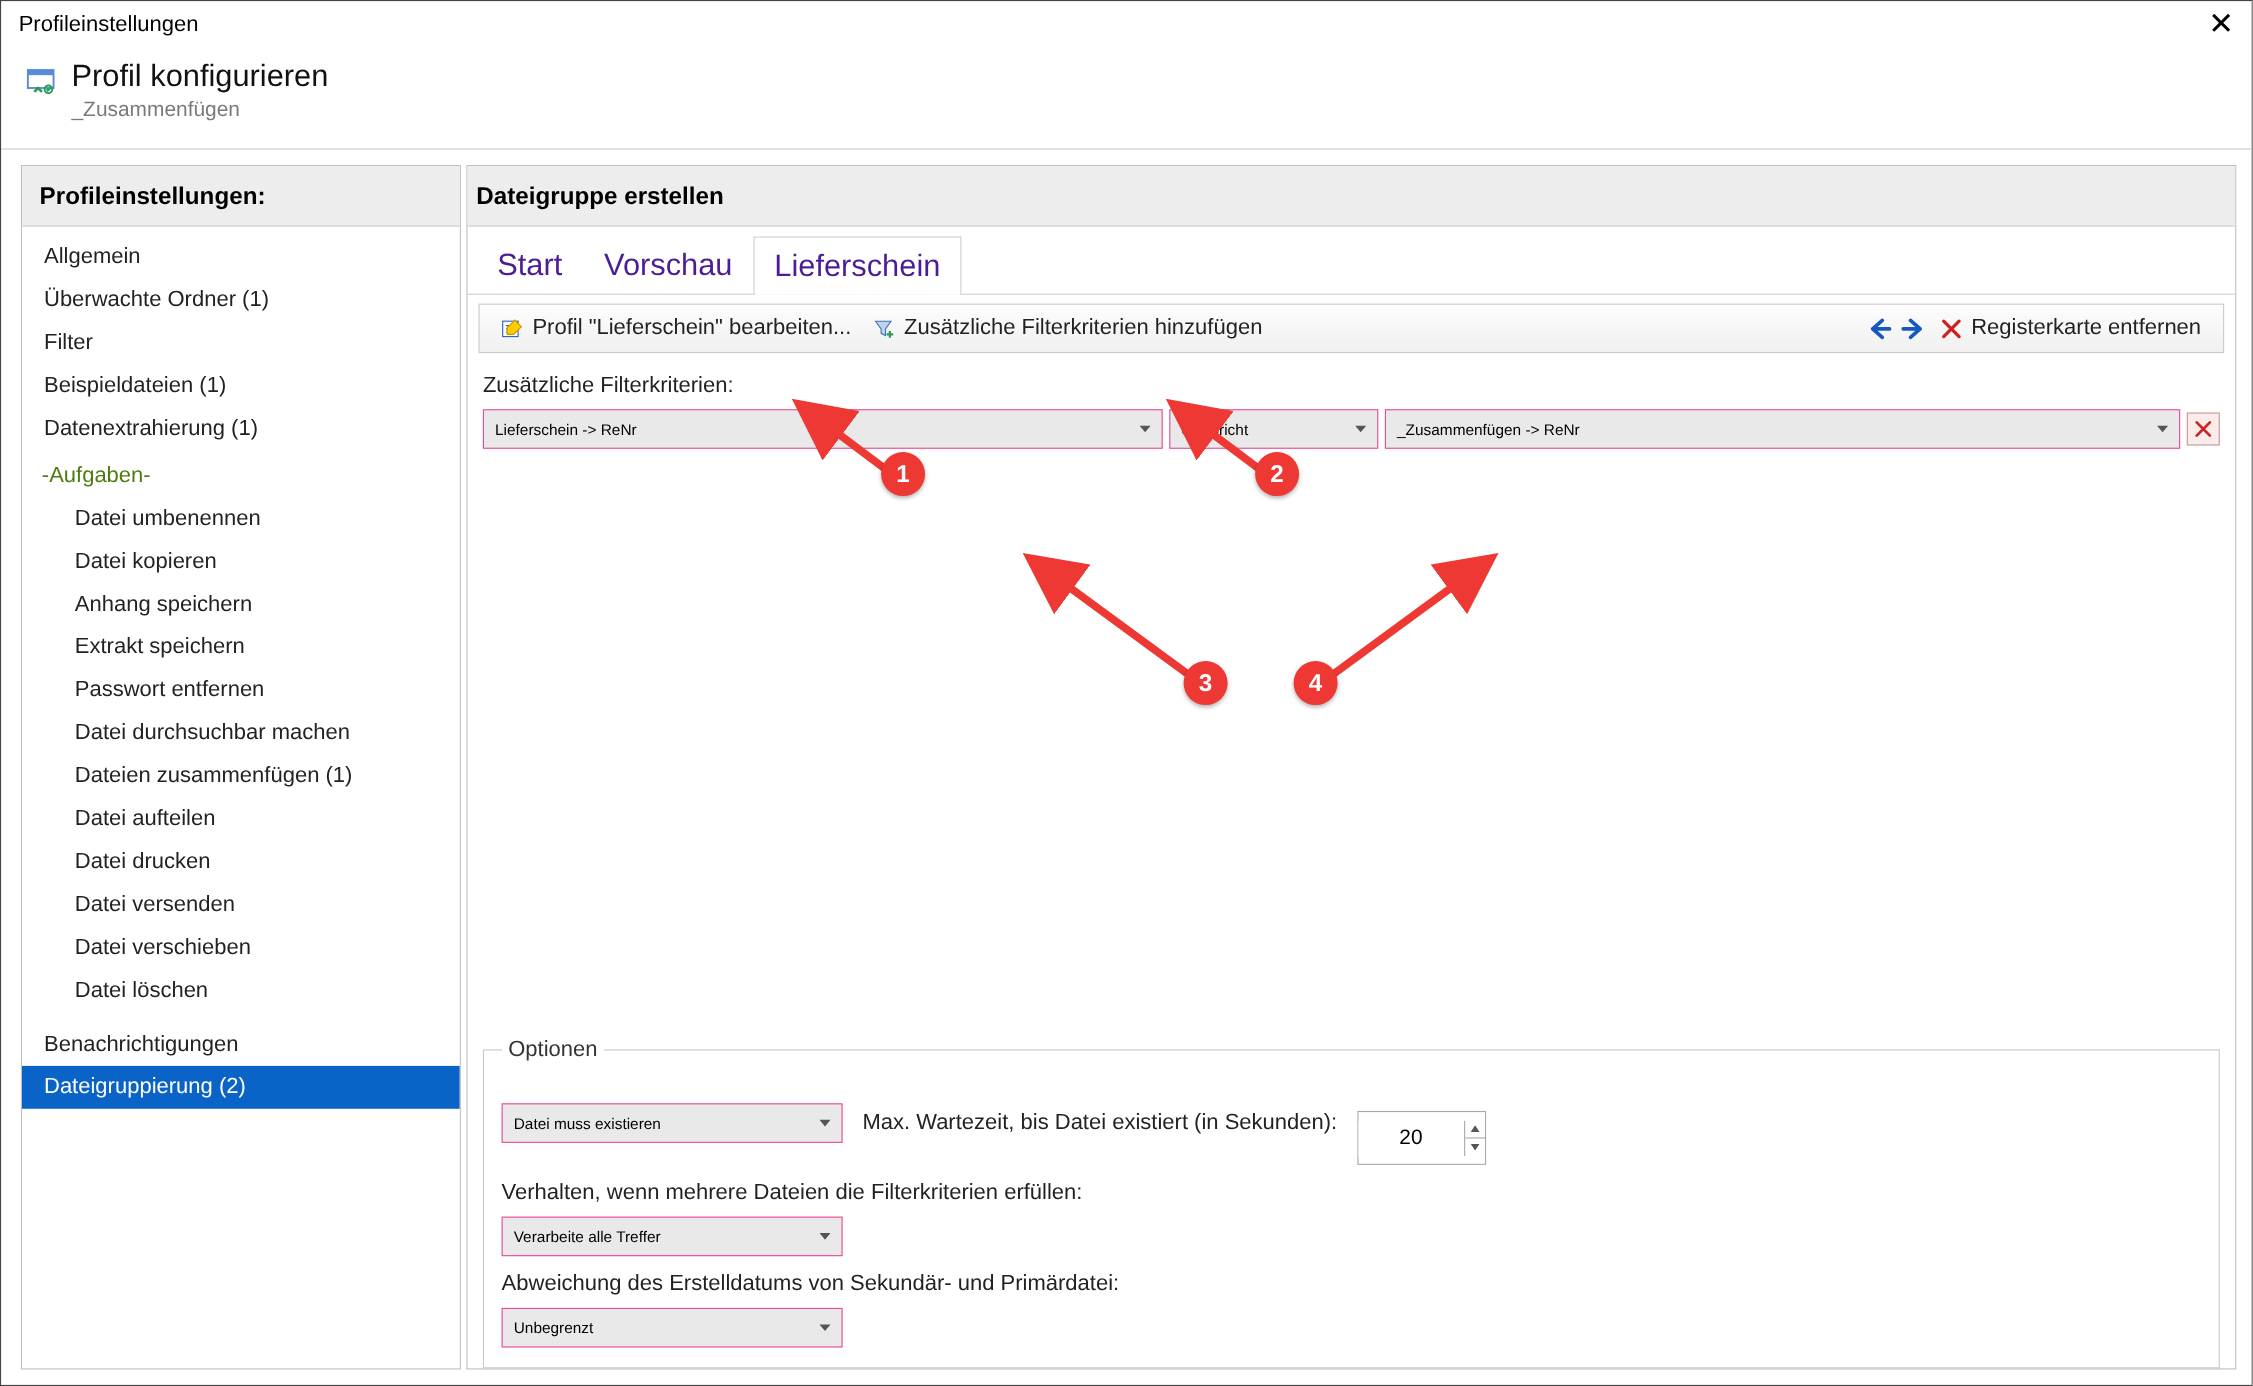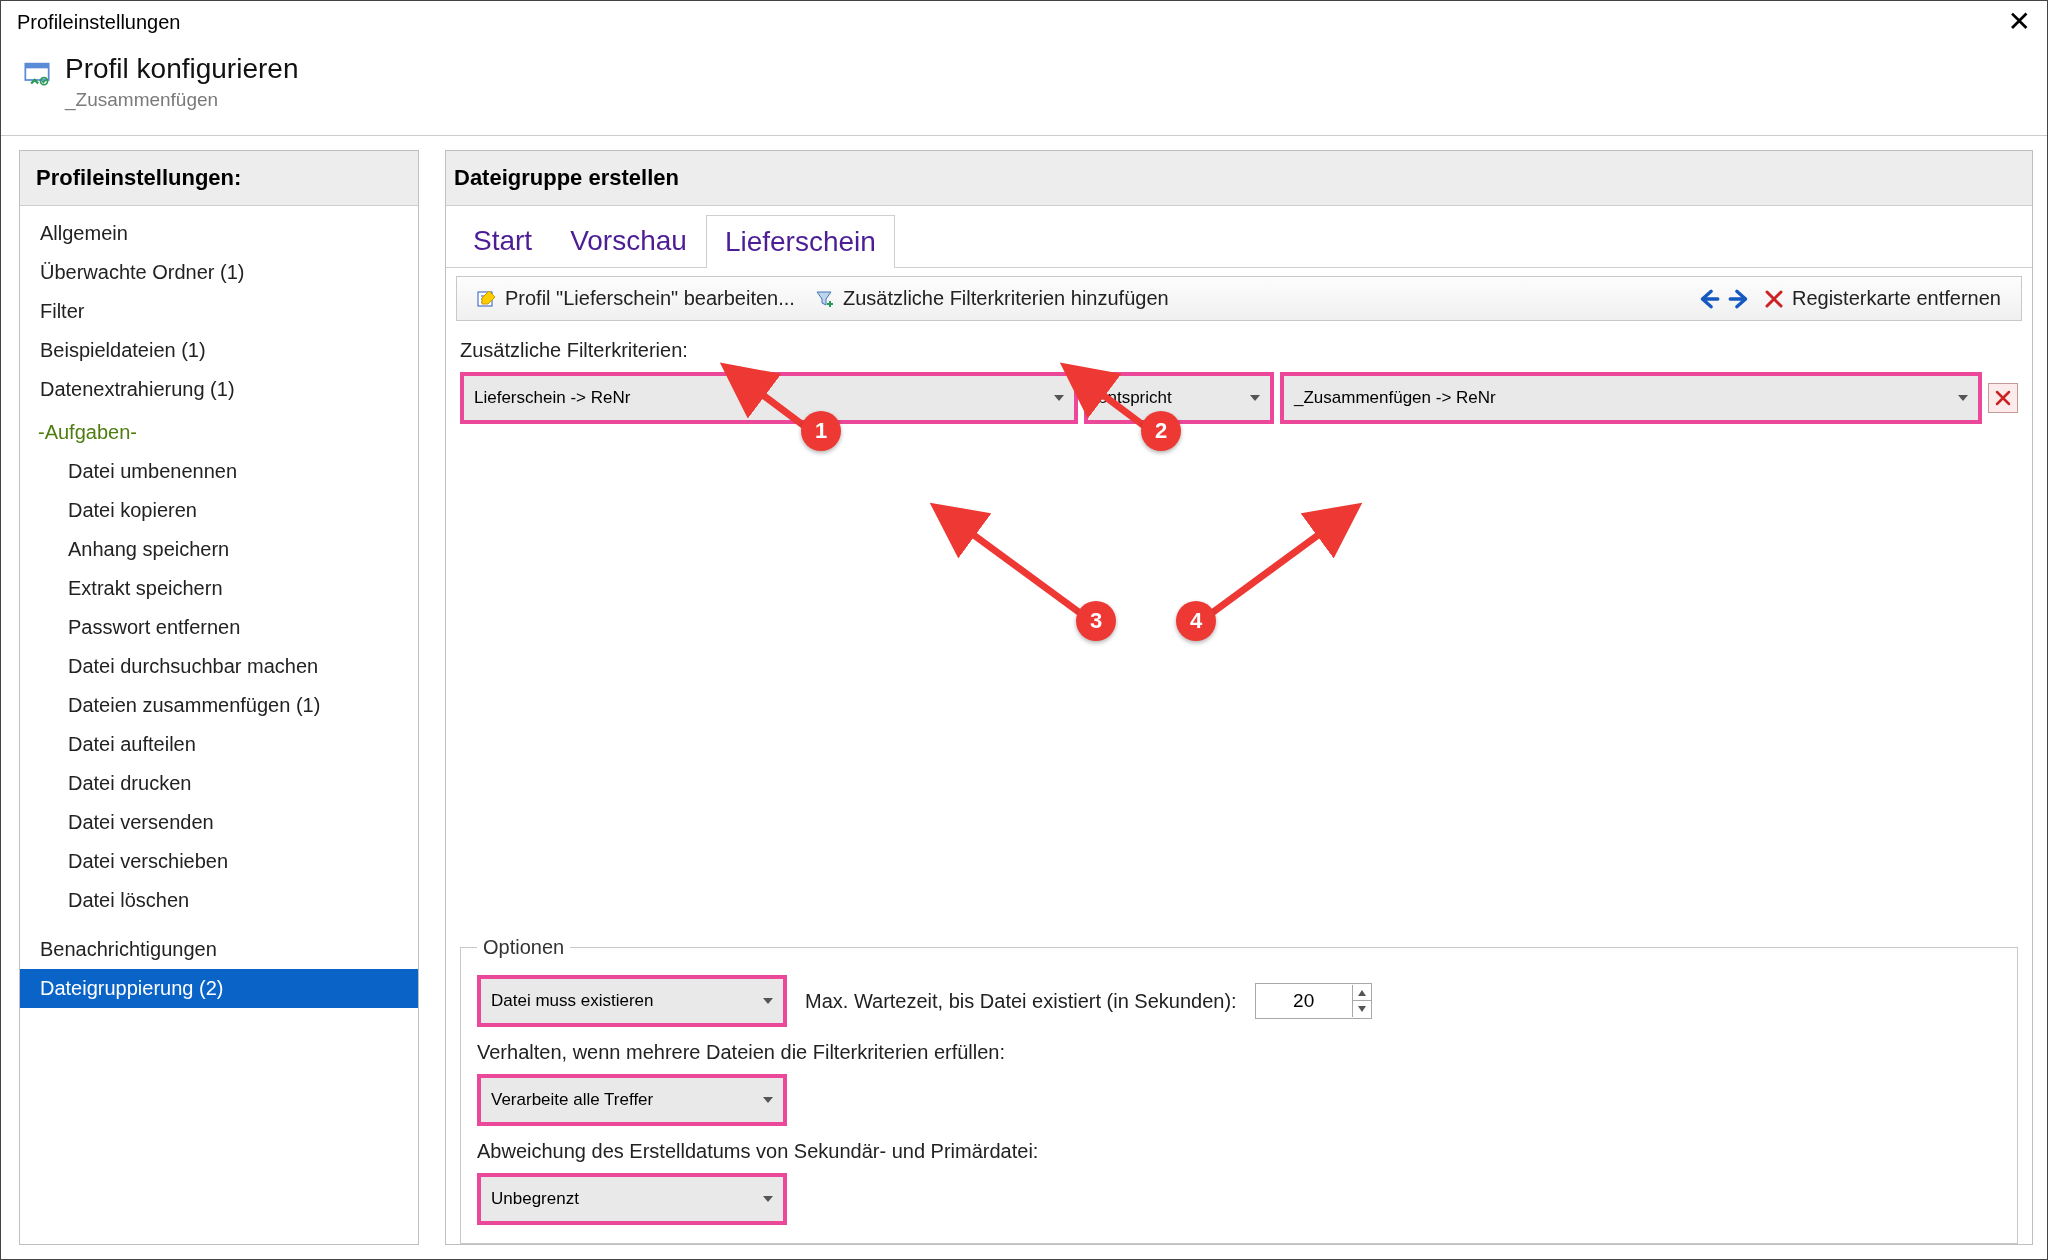--- a/index.html
+++ b/index.html
@@ -4,21 +4,21 @@
 <style>
   * { box-sizing: border-box; font-family: "Segoe UI", Arial, sans-serif; }
   html, body { margin:0; padding:0; width:2048px; height:1260px; background:#fff; }
   .window { width:2048px; height:1260px; border:1px solid #444; display:flex; flex-direction:column; position:relative; }
   .titlebar { height:42px; display:flex; align-items:center; justify-content:space-between; padding:14px 16px; font-size:20px; }
   .titlebar .close { font-size:28px; cursor:pointer; line-height:1; }
   .header-band { padding:10px 22px 24px 22px; display:flex; align-items:flex-start; gap:14px; border-bottom:1px solid #ccc; }
   .header-icon { width:28px; height:28px; margin-top:6px; }
   .header-title { font-size:28px; color:#111; }
   .header-sub { font-size:19px; color:#7a7a7a; margin-top:4px; }
-  .body { flex:1; display:flex; overflow:hidden; padding:14px 14px 14px 18px; gap:26px; }
+  .body { flex:1; display:flex; overflow:hidden; padding:14px 14px 14px 18px; gap:5px; }
   
   .sidebar-wrap { width:400px; border:1px solid #bfbfbf; background:#fff; display:flex; flex-direction:column; }
   .sidebar-header { background:#ededed; padding:14px 16px; font-size:22px; font-weight:600; border-bottom:1px solid #cfcfcf; }
   .sidebar-list { padding:8px 0; overflow:auto; }
   .side-item { padding:8px 20px; font-size:20px; color:#222; cursor:pointer; white-space:nowrap; }
   .side-item.indent { padding-left:48px; }
   .side-header { padding:12px 18px 8px 18px; font-size:20px; color:#4d7c0f; }
   .side-item.selected { background:#0a64c8; color:#fff; }
   
   .main { flex:1; border:1px solid #bfbfbf; display:flex; flex-direction:column; }
@@ -27,29 +27,29 @@
   .tab { padding:10px 18px 10px 18px; font-size:28px; color:#4c1d95; border:1px solid transparent; border-bottom:none; cursor:pointer; }
   .tab.active { background:#fff; border-color:#cfcfcf; position:relative; top:1px; }
   .toolbar { display:flex; align-items:center; padding:6px 10px; border:1px solid #c8c8c8; margin:8px 10px 0 10px; background:linear-gradient(#fdfdfd,#f0f0f0); }
   .tb-item { display:flex; align-items:center; gap:8px; padding:4px 10px; font-size:20px; color:#222; cursor:pointer; }
   .tb-spacer { flex:1; }
   .icon-sq { width:20px; height:20px; }
   .arrow-btn { width:30px; height:26px; display:flex; align-items:center; justify-content:center; cursor:pointer; }
   .content { padding:18px 14px 0 14px; flex:1; display:flex; flex-direction:column; position:relative; }
   .label { font-size:20px; color:#222; margin-bottom:10px; }
   .filter-row { display:flex; gap:6px; align-items:center; }
-  .combo { position:relative; border:4px solid #ec4899; background:#e9e9e9; height:52px; display:flex; align-items:center; padding:0 28px 0 10px; font-size:17px; }
+  .combo { position:relative; border:1px solid #ec4899; background:#e9e9e9; height:36px; display:flex; align-items:center; padding:0 28px 0 10px; font-size:14px; }
   .combo:after { content:""; position:absolute; right:10px; top:50%; width:0;height:0; border-left:5px solid transparent; border-right:5px solid transparent; border-top:6px solid #555; transform:translateY(-50%); }
   .del-btn { width:30px; height:30px; border:1px solid #c49a99; background:#fbeceb; display:flex; align-items:center; justify-content:center; cursor:pointer; }
   .del-btn svg { width:16px; height:16px; }
   .options-fieldset { border:1px solid #c8c8c8; margin:0px 0 0 0; padding:16px 16px 18px 16px; }
   .options-legend { font-size:20px; color:#333; padding:0 6px; }
   .opt-row { display:flex; align-items:center; gap:18px; margin-bottom:14px; }
   .opt-label { font-size:20px; color:#222; }
-  .spinner { display:flex; align-items:center; border:1px solid #a8a8a8; height:36px; }
+  .spinner { display:flex; align-items:center; border:1px solid #a8a8a8; height:49px;margin-top:28px; }
   .spinner input { border:none; width:96px; height:32px; text-align:center; font-size:19px; outline:none; }
   .spinner .spins { display:flex; flex-direction:column; border-left:1px solid #a8a8a8; }
   .spinner .spins div { width:18px; height:16px; display:flex; align-items:center; justify-content:center; cursor:pointer; }
   .spinner .spins div:first-child { border-bottom:1px solid #a8a8a8; }
   .stretch-space { flex:1; }
   
   .overlay { position:absolute; inset:0; pointer-events:none; }
   .badge { position:absolute; width:40px; height:40px; border-radius:50%; background:#ed3833; color:#fff; font-size:22px; font-weight:600; display:flex; align-items:center; justify-content:center; box-shadow:0 2px 4px rgba(0,0,0,.3); }
   .arrow-svg { position:absolute; overflow:visible; }
 </style>

